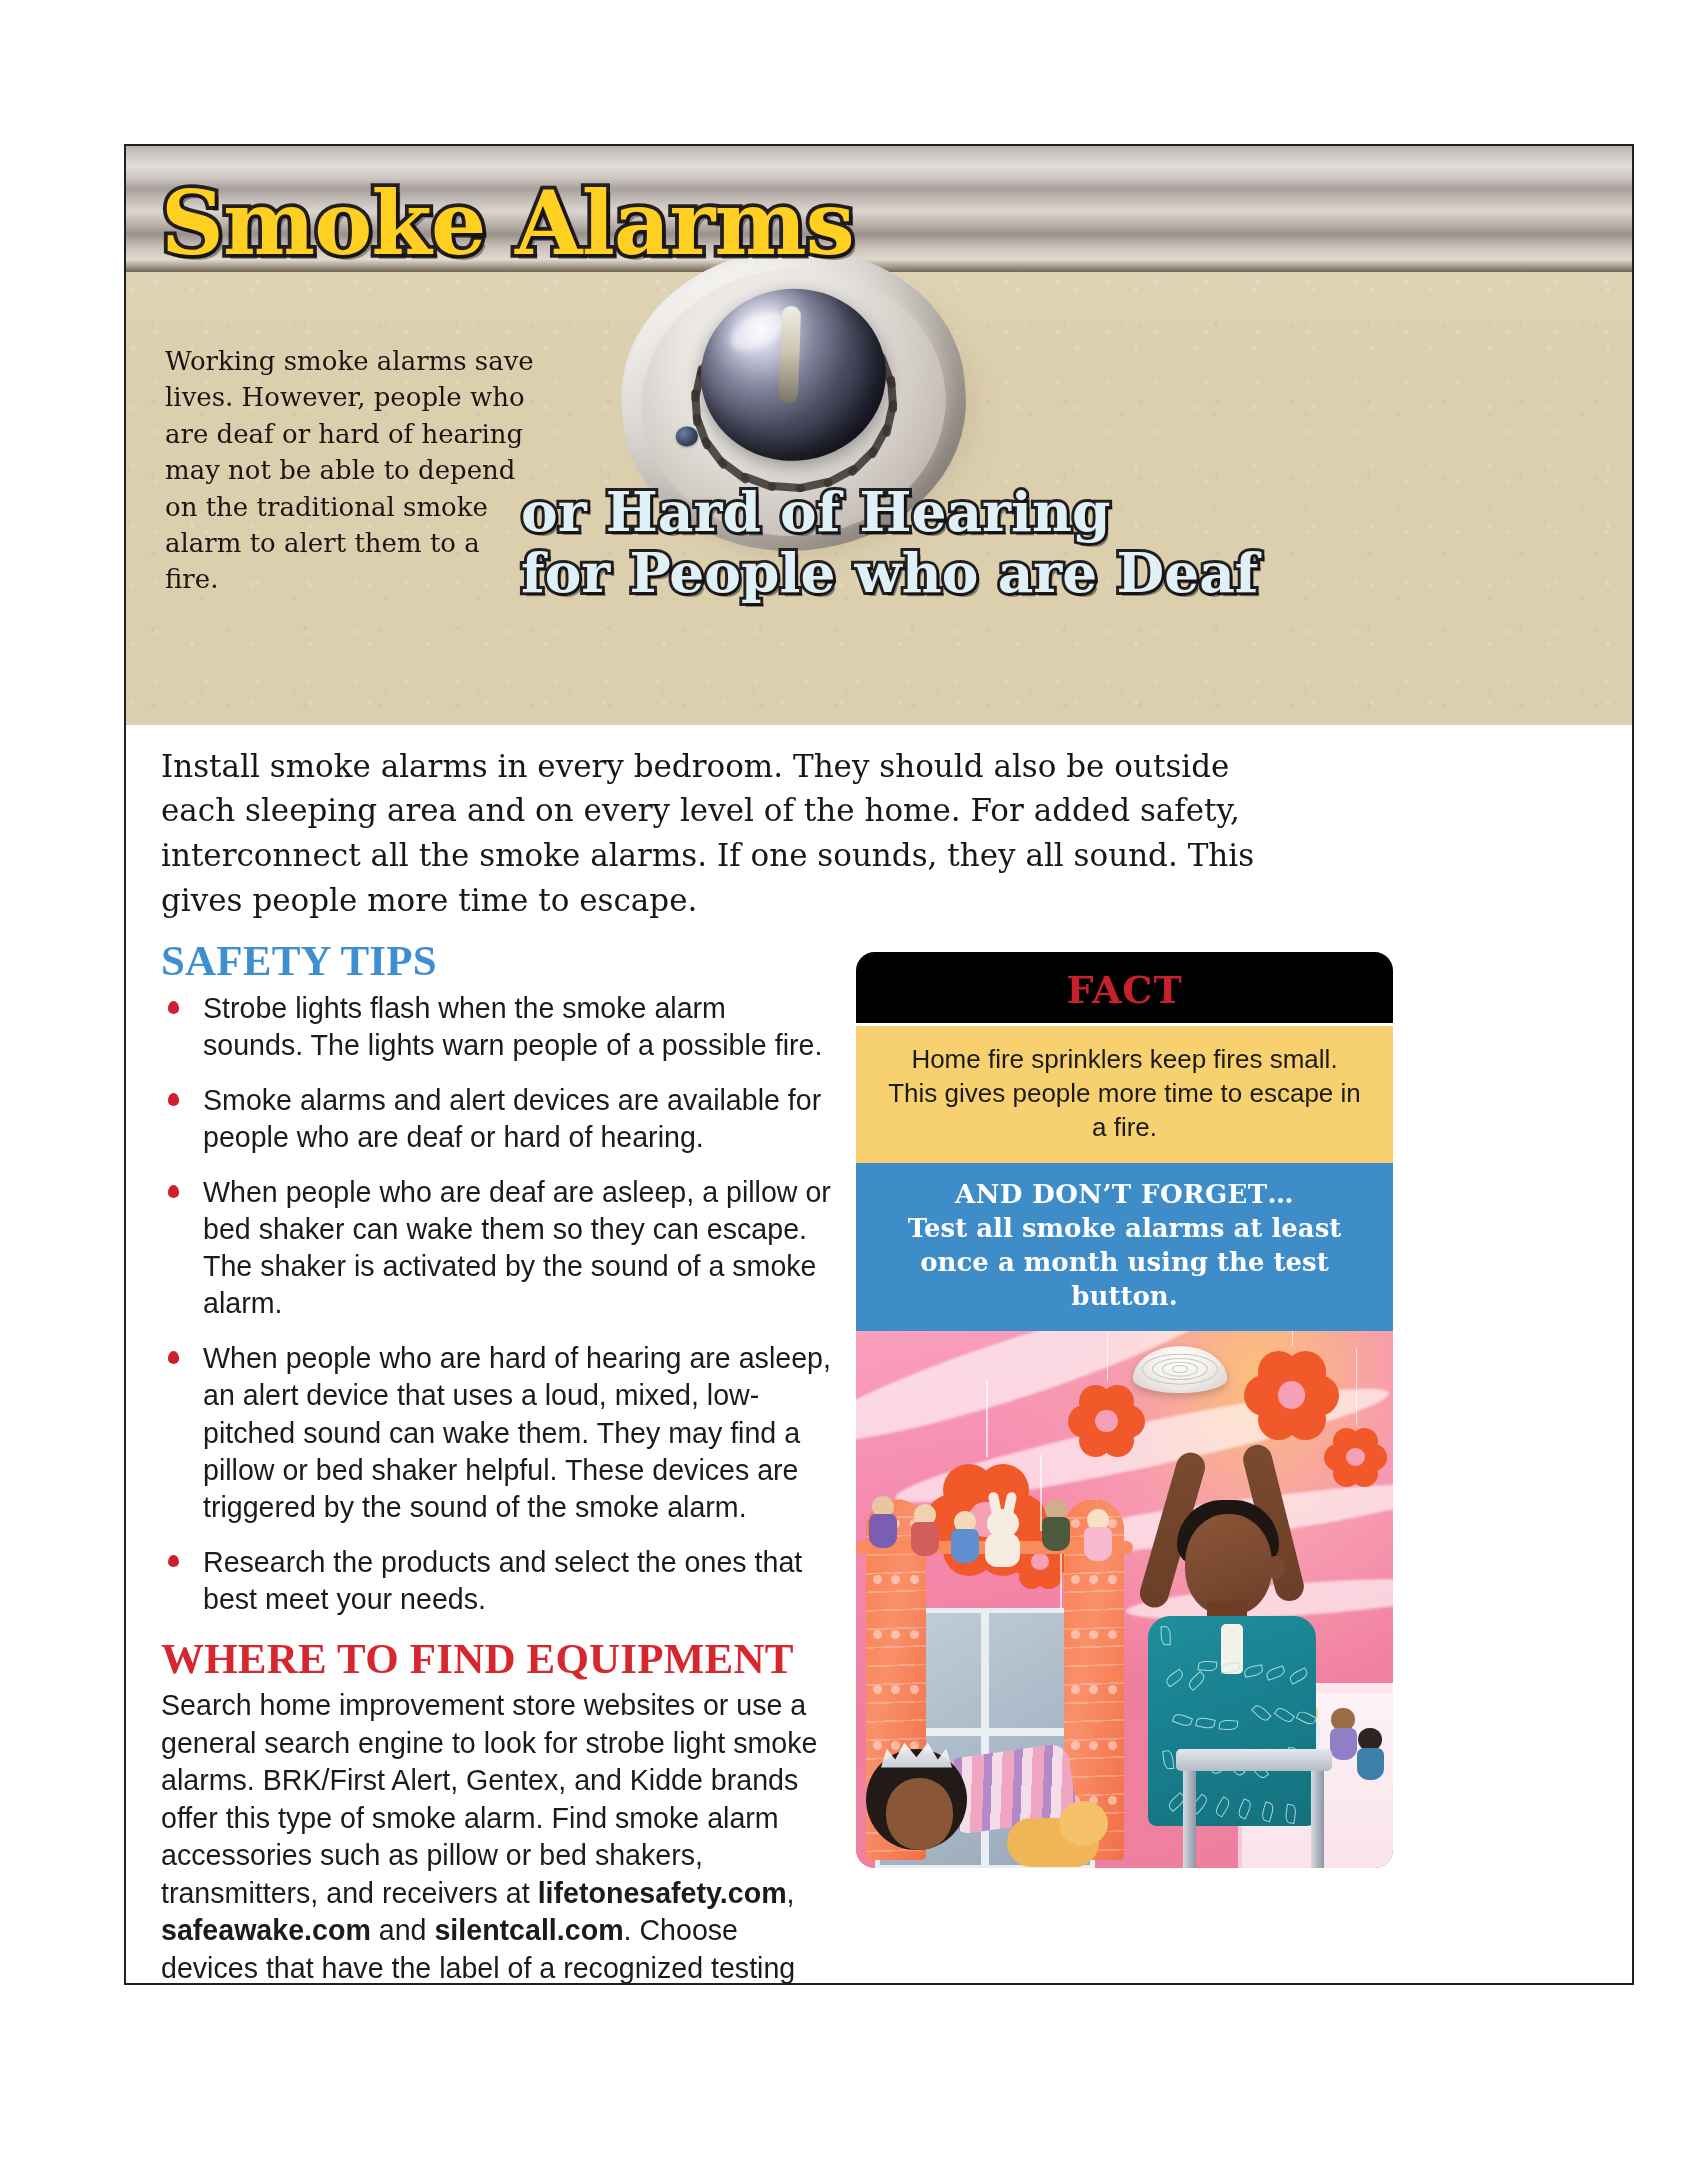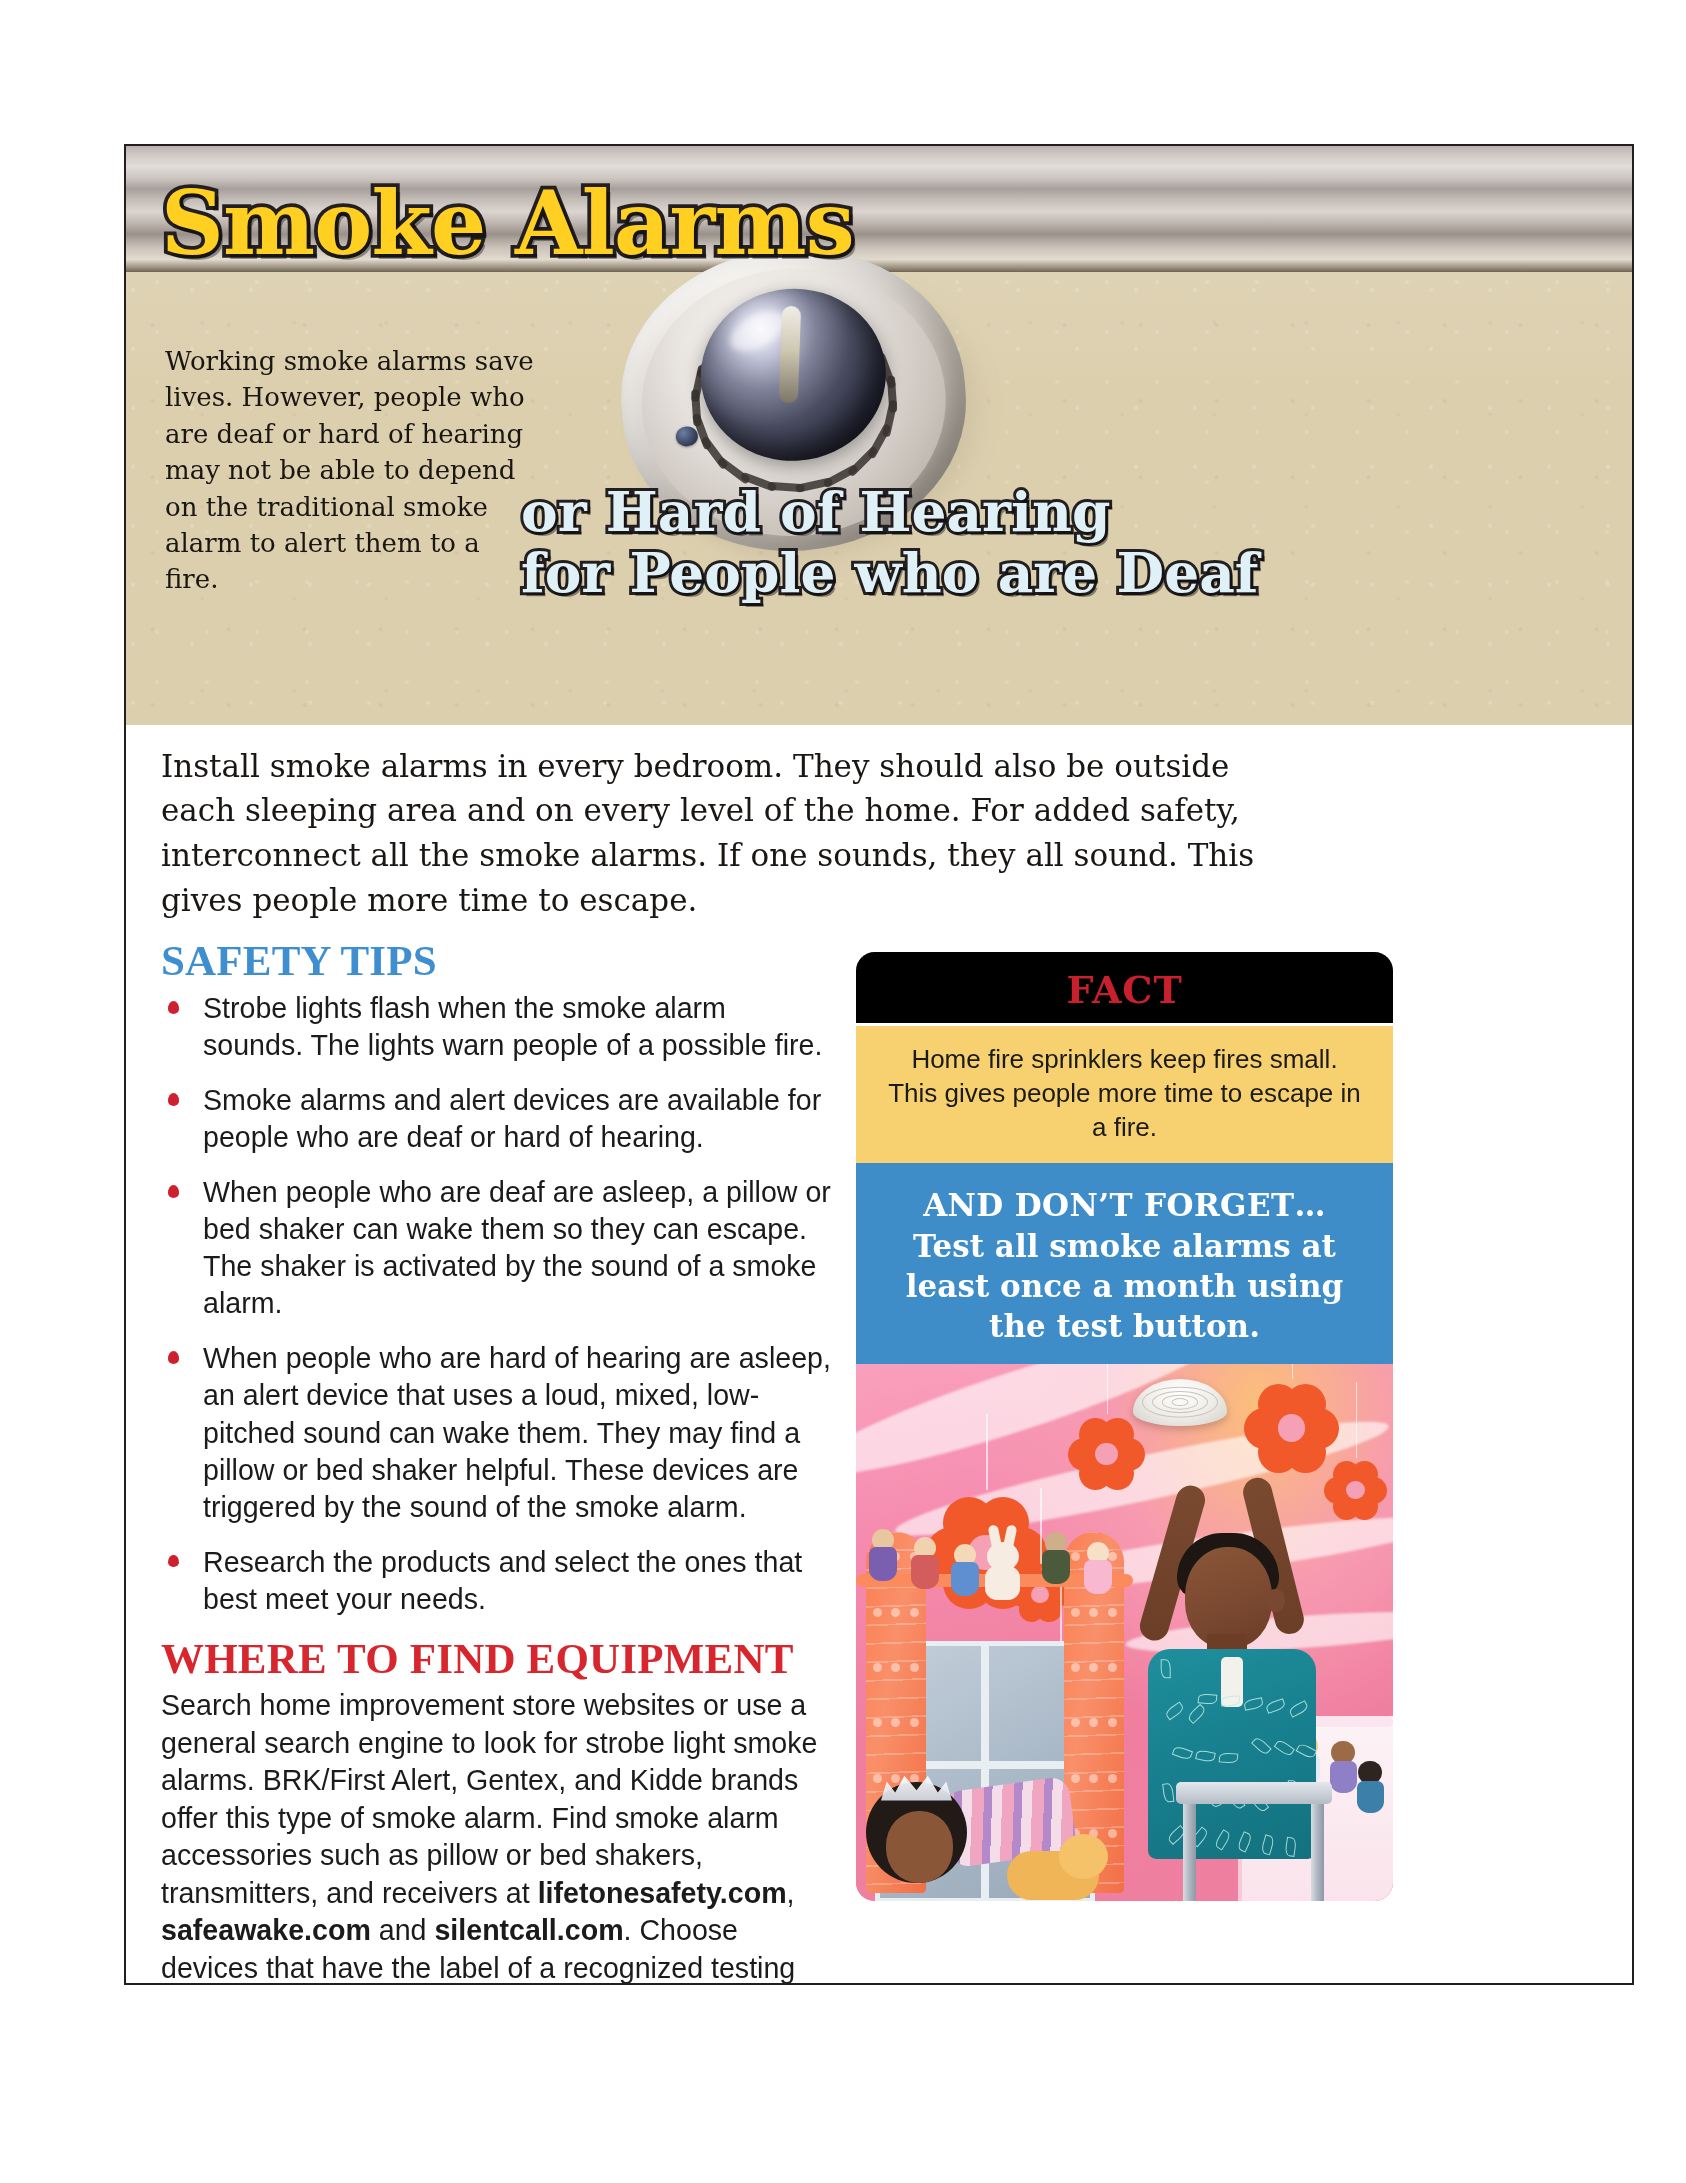--- a/index.html
+++ b/index.html
@@ -299,26 +299,26 @@
     background: #f7d070;
     padding: 17px 30px 18.5px 30px;
     text-align: center;
     font-size: 26px;
     line-height: 1.30;
     color: #1b1b1b;
     border-top: 3.4px solid #ffffff;
   }
   .fact-blue {
     background: #3e8cc8;
-    padding: 22px 25px 17px 25px;
+    padding: 15px 25px 17px 25px;
     text-align: center;
     color: #ffffff;
     font-family: "DejaVu Serif", serif;
     font-weight: bold;
-    font-size: 31px;
+    font-size: 26px;
     line-height: 1.30;
   }
   .fact-blue .lead { display: block; letter-spacing: 0.4px; }
 
   
   .illo {
     position: relative;
     width: 100%;
     height: 537px;
     overflow: hidden;

